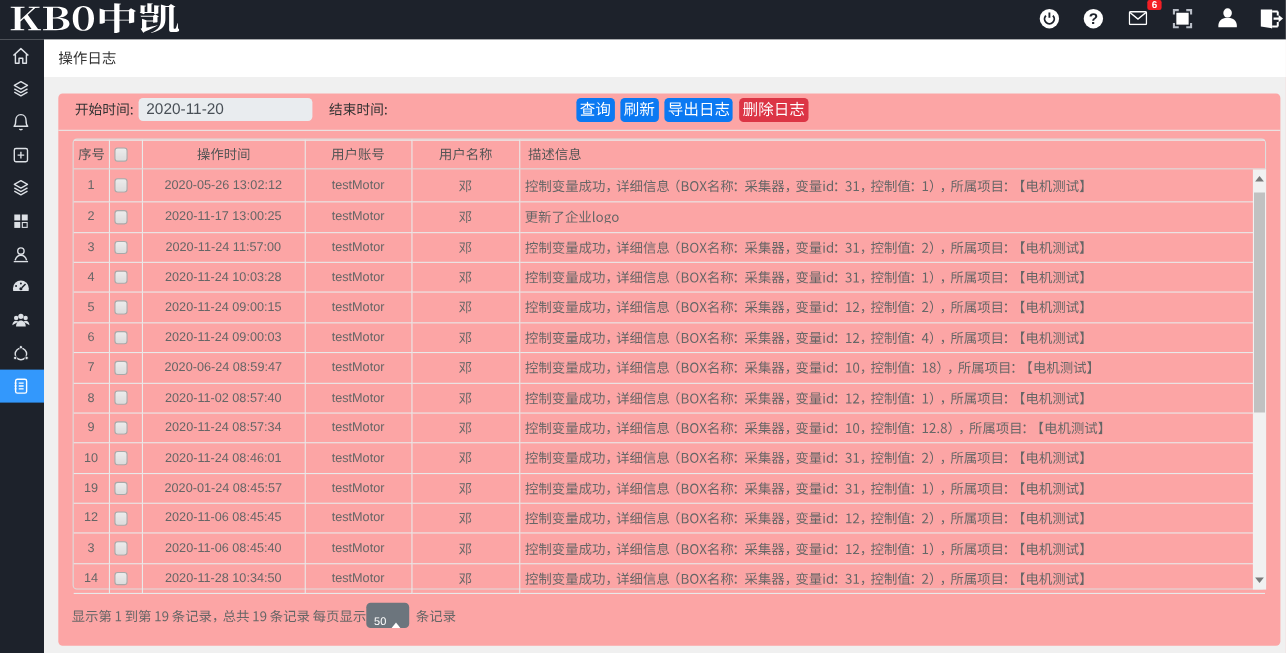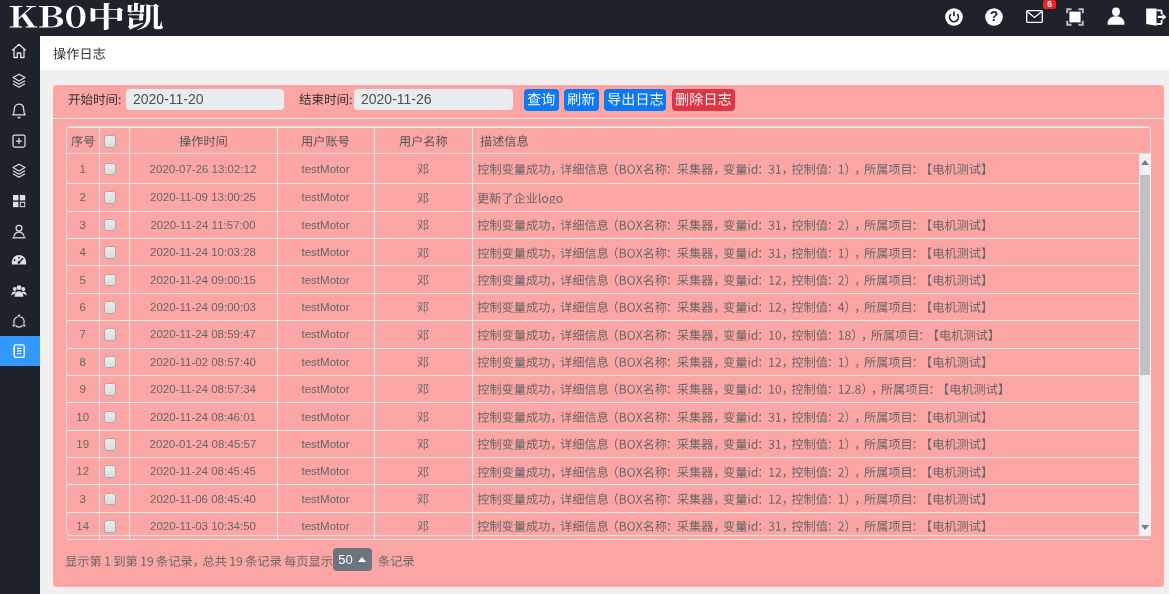--- a/index.html
+++ b/index.html
@@ -23,21 +23,21 @@
 td.desc{text-align:left;padding-left:4px}
 tr td:first-child,tr th:first-child{border-left:none}
 tr td:last-child,tr th:last-child{border-right:none}
 tr.first td{border-top:none;height:30.2px}
 .cb{display:inline-block;width:12.5px;height:12.5px;background:linear-gradient(#ececec,#dcdcdc);border:1px solid #a9a9a9;border-radius:3px;vertical-align:middle;position:relative;left:-4px}
 #sbar{position:absolute;left:1071.5px;top:27px;width:12px;height:382px;background:#f1f1f1}
 #sthumb{position:absolute;left:1px;top:21px;width:10px;height:200px;background:#c1c1c1}
 .arr{position:absolute;left:2px;width:0;height:0;border-left:4px solid transparent;border-right:4px solid transparent}
 #pager{position:absolute;left:0px;top:462.5px;width:1085px;height:24px}
 #psel{position:absolute;left:279.6px;top:0;width:39px;height:23.5px;background:#6c757d;border-radius:4px;
- color:#fff;font-size:13px;display:flex;align-items:center;justify-content:center;gap:5px}
+ color:#fff;font-size:10px;display:flex;align-items:flex-end;justify-content:center;gap:5px}
 </style></head><body>
 <svg style="position:absolute;width:0;height:0" aria-hidden="true">
     <defs>
       <path id="s2e" d="M139 13C175 13 205 -15 205 -56C205 -98 175 -126 139 -126C102 -126 73 -98 73 -56C73 -15 102 13 139 13Z"></path>
       <path id="s30" d="M278 13C417 13 506 -113 506 -369C506 -623 417 -746 278 -746C138 -746 50 -623 50 -369C50 -113 138 13 278 13ZM278 -61C195 -61 138 -154 138 -369C138 -583 195 -674 278 -674C361 -674 418 -583 418 -369C418 -154 361 -61 278 -61Z"></path>
       <path id="s31" d="M88 0L490 0L490 -76L343 -76L343 -733L273 -733C233 -710 186 -693 121 -681L121 -623L252 -623L252 -76L88 -76Z"></path>
       <path id="s32" d="M44 0L505 0L505 -79L302 -79C265 -79 220 -75 182 -72C354 -235 470 -384 470 -531C470 -661 387 -746 256 -746C163 -746 99 -704 40 -639L93 -587C134 -636 185 -672 245 -672C336 -672 380 -611 380 -527C380 -401 274 -255 44 -54Z"></path>
       <path id="s33" d="M263 13C394 13 499 -65 499 -196C499 -297 430 -361 344 -382L344 -387C422 -414 474 -474 474 -563C474 -679 384 -746 260 -746C176 -746 111 -709 56 -659L105 -601C147 -643 198 -672 257 -672C334 -672 381 -626 381 -556C381 -477 330 -416 178 -416L178 -346C348 -346 406 -288 406 -199C406 -115 345 -63 257 -63C174 -63 119 -103 76 -147L29 -88C77 -35 149 13 263 13Z"></path>
       <path id="s34" d="M340 0L426 0L426 -202L524 -202L524 -275L426 -275L426 -733L325 -733L20 -262L20 -202L340 -202ZM340 -275L115 -275L282 -525C303 -561 323 -598 341 -633L345 -633C343 -596 340 -536 340 -500Z"></path>
       <path id="s38" d="M280 13C417 13 509 -70 509 -176C509 -277 450 -332 386 -369L386 -374C429 -408 483 -474 483 -551C483 -664 407 -744 282 -744C168 -744 81 -669 81 -558C81 -481 127 -426 180 -389L180 -385C113 -349 46 -280 46 -182C46 -69 144 13 280 13ZM330 -398C243 -432 164 -471 164 -558C164 -629 213 -676 281 -676C359 -676 405 -619 405 -546C405 -492 379 -442 330 -398ZM281 -55C193 -55 127 -112 127 -190C127 -260 169 -318 228 -356C332 -314 422 -278 422 -179C422 -106 366 -55 281 -55Z"></path>
@@ -246,21 +246,20 @@
     <div class="inp" style="left:73px;width:158px">2020-11-20</div>
     <div class="lbl" style="left:246px">
       <svg class="zh" width="53.5" height="12.5" viewBox="0 -880 4278 1000" fill="#333">
         <use href="#s7ed3" x="0"></use>
         <use href="#s675f" x="1000"></use>
         <use href="#s65f6" x="2000"></use>
         <use href="#s95f4" x="3000"></use>
         <use href="#s3a" x="4000"></use>
       </svg>
     </div>
-    <div class="inp" style="left:301px;width:159px">2020-11-26</div>
     <div class="btn" style="left:471px;width:35px">
       <svg class="zh" width="28.4" height="14.2" viewBox="0 -880 2000 1000" fill="#fff">
         <use href="#s67e5" x="0"></use>
         <use href="#s8be2" x="1000"></use>
       </svg>
     </div>
     <div class="btn" style="left:511px;width:35px">
       <svg class="zh" width="28.4" height="14.2" viewBox="0 -880 2000 1000" fill="#fff">
         <use href="#s5237" x="0"></use>
         <use href="#s65b0" x="1000"></use>
@@ -322,21 +321,21 @@
                 <use href="#s8ff0" x="1000"></use>
                 <use href="#s4fe1" x="2000"></use>
                 <use href="#s606f" x="3000"></use>
               </svg></th>
           </tr>
         </thead>
         <tbody>
           <tr class="first">
             <td>1</td>
             <td><span class="cb"></span></td>
-            <td>2020-07-26 13:02:12</td>
+            <td>2020-05-26 13:02:12</td>
             <td>testMotor</td>
             <td><svg class="zh" width="12.2" height="12.2" viewBox="0 -880 1000 1000" fill="#666">
                 <use href="#s9093" x="0"></use>
               </svg></td>
             <td class="desc"><svg class="zh" width="514.0" height="12.2" viewBox="0 -880 42132 1000" fill="#666">
                 <use href="#s63a7" x="0"></use>
                 <use href="#s5236" x="1000"></use>
                 <use href="#s53d8" x="2000"></use>
                 <use href="#s91cf" x="3000"></use>
                 <use href="#s6210" x="4000"></use>
@@ -381,21 +380,21 @@
                 <use href="#s7535" x="37332"></use>
                 <use href="#s673a" x="38332"></use>
                 <use href="#s6d4b" x="39332"></use>
                 <use href="#s8bd5" x="40332"></use>
                 <use href="#s3011" x="41332"></use>
               </svg></td>
           </tr>
           <tr>
             <td>2</td>
             <td><span class="cb"></span></td>
-            <td>2020-11-09 13:00:25</td>
+            <td>2020-11-17 13:00:25</td>
             <td>testMotor</td>
             <td><svg class="zh" width="12.2" height="12.2" viewBox="0 -880 1000 1000" fill="#666">
                 <use href="#s9093" x="0"></use>
               </svg></td>
             <td class="desc"><svg class="zh" width="86.1" height="12.2" viewBox="0 -880 7060 1000" fill="#666">
                 <use href="#s66f4" x="0"></use>
                 <use href="#s65b0" x="1000"></use>
                 <use href="#s4e86" x="2000"></use>
                 <use href="#s4f01" x="3000"></use>
                 <use href="#s4e1a" x="4000"></use>
@@ -637,21 +636,21 @@
                 <use href="#s7535" x="37332"></use>
                 <use href="#s673a" x="38332"></use>
                 <use href="#s6d4b" x="39332"></use>
                 <use href="#s8bd5" x="40332"></use>
                 <use href="#s3011" x="41332"></use>
               </svg></td>
           </tr>
           <tr>
             <td>7</td>
             <td><span class="cb"></span></td>
-            <td>2020-11-24 08:59:47</td>
+            <td>2020-06-24 08:59:47</td>
             <td>testMotor</td>
             <td><svg class="zh" width="12.2" height="12.2" viewBox="0 -880 1000 1000" fill="#666">
                 <use href="#s9093" x="0"></use>
               </svg></td>
             <td class="desc"><svg class="zh" width="520.8" height="12.2" viewBox="0 -880 42687 1000" fill="#666">
                 <use href="#s63a7" x="0"></use>
                 <use href="#s5236" x="1000"></use>
                 <use href="#s53d8" x="2000"></use>
                 <use href="#s91cf" x="3000"></use>
                 <use href="#s6210" x="4000"></use>
@@ -936,21 +935,21 @@
                 <use href="#s7535" x="37332"></use>
                 <use href="#s673a" x="38332"></use>
                 <use href="#s6d4b" x="39332"></use>
                 <use href="#s8bd5" x="40332"></use>
                 <use href="#s3011" x="41332"></use>
               </svg></td>
           </tr>
           <tr>
             <td>12</td>
             <td><span class="cb"></span></td>
-            <td>2020-11-24 08:45:45</td>
+            <td>2020-11-06 08:45:45</td>
             <td>testMotor</td>
             <td><svg class="zh" width="12.2" height="12.2" viewBox="0 -880 1000 1000" fill="#666">
                 <use href="#s9093" x="0"></use>
               </svg></td>
             <td class="desc"><svg class="zh" width="514.0" height="12.2" viewBox="0 -880 42132 1000" fill="#666">
                 <use href="#s63a7" x="0"></use>
                 <use href="#s5236" x="1000"></use>
                 <use href="#s53d8" x="2000"></use>
                 <use href="#s91cf" x="3000"></use>
                 <use href="#s6210" x="4000"></use>
@@ -1054,21 +1053,21 @@
                 <use href="#s7535" x="37332"></use>
                 <use href="#s673a" x="38332"></use>
                 <use href="#s6d4b" x="39332"></use>
                 <use href="#s8bd5" x="40332"></use>
                 <use href="#s3011" x="41332"></use>
               </svg></td>
           </tr>
           <tr>
             <td>14</td>
             <td><span class="cb"></span></td>
-            <td>2020-11-03 10:34:50</td>
+            <td>2020-11-28 10:34:50</td>
             <td>testMotor</td>
             <td><svg class="zh" width="12.2" height="12.2" viewBox="0 -880 1000 1000" fill="#666">
                 <use href="#s9093" x="0"></use>
               </svg></td>
             <td class="desc"><svg class="zh" width="514.0" height="12.2" viewBox="0 -880 42132 1000" fill="#666">
                 <use href="#s63a7" x="0"></use>
                 <use href="#s5236" x="1000"></use>
                 <use href="#s53d8" x="2000"></use>
                 <use href="#s91cf" x="3000"></use>
                 <use href="#s6210" x="4000"></use>

